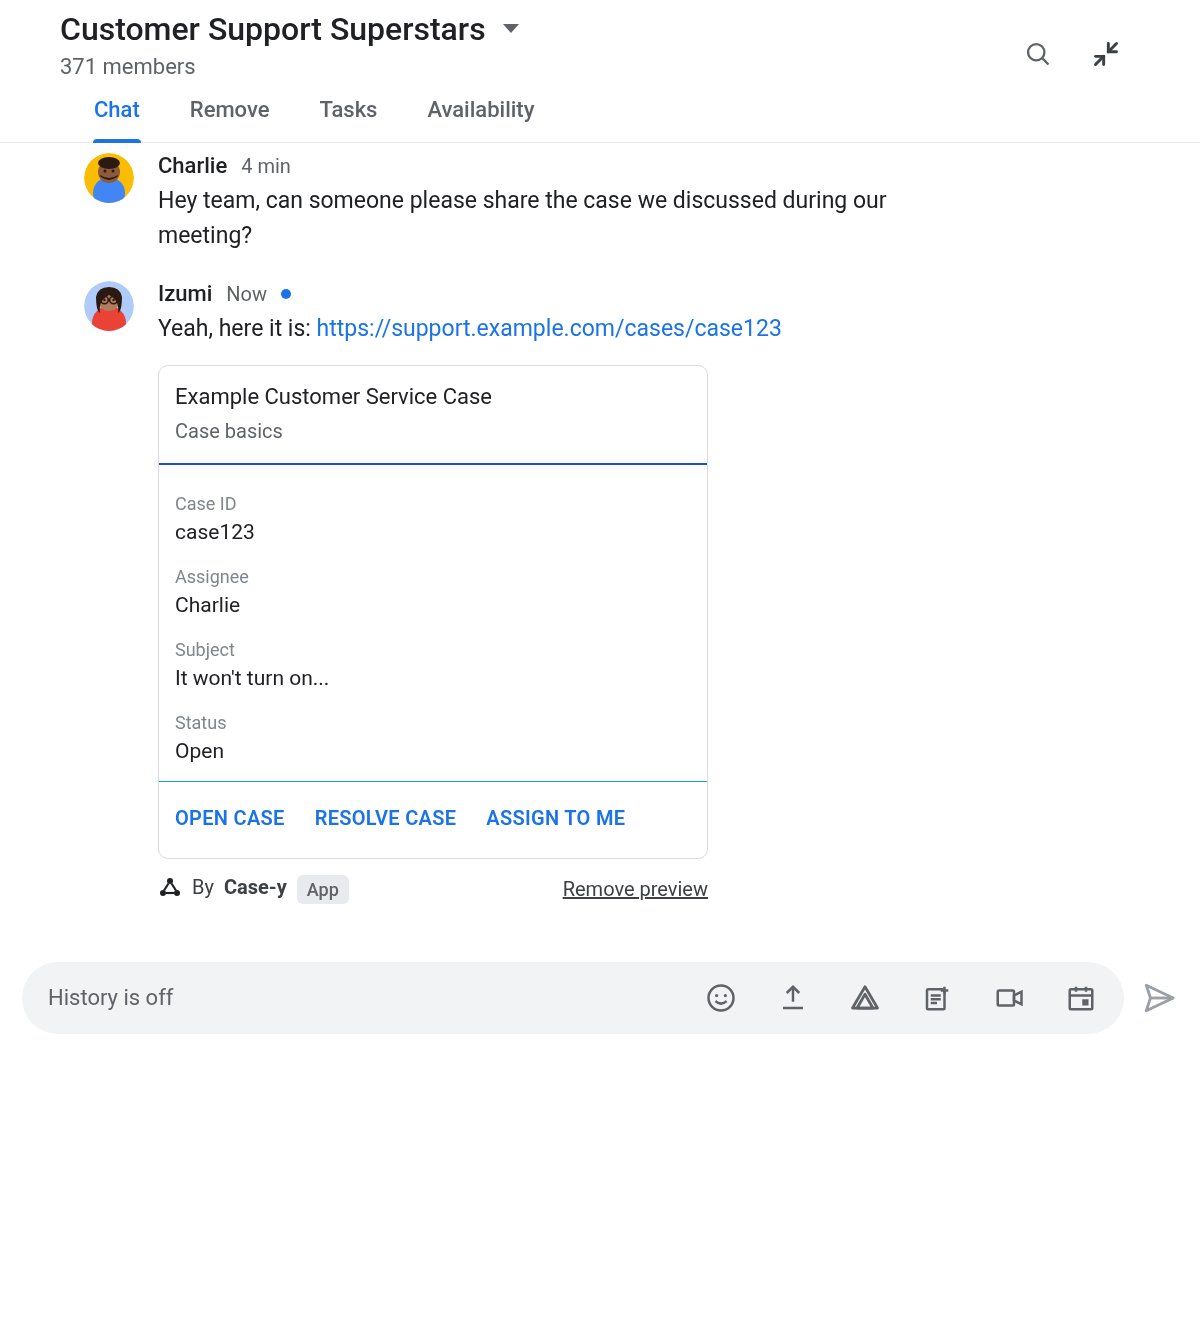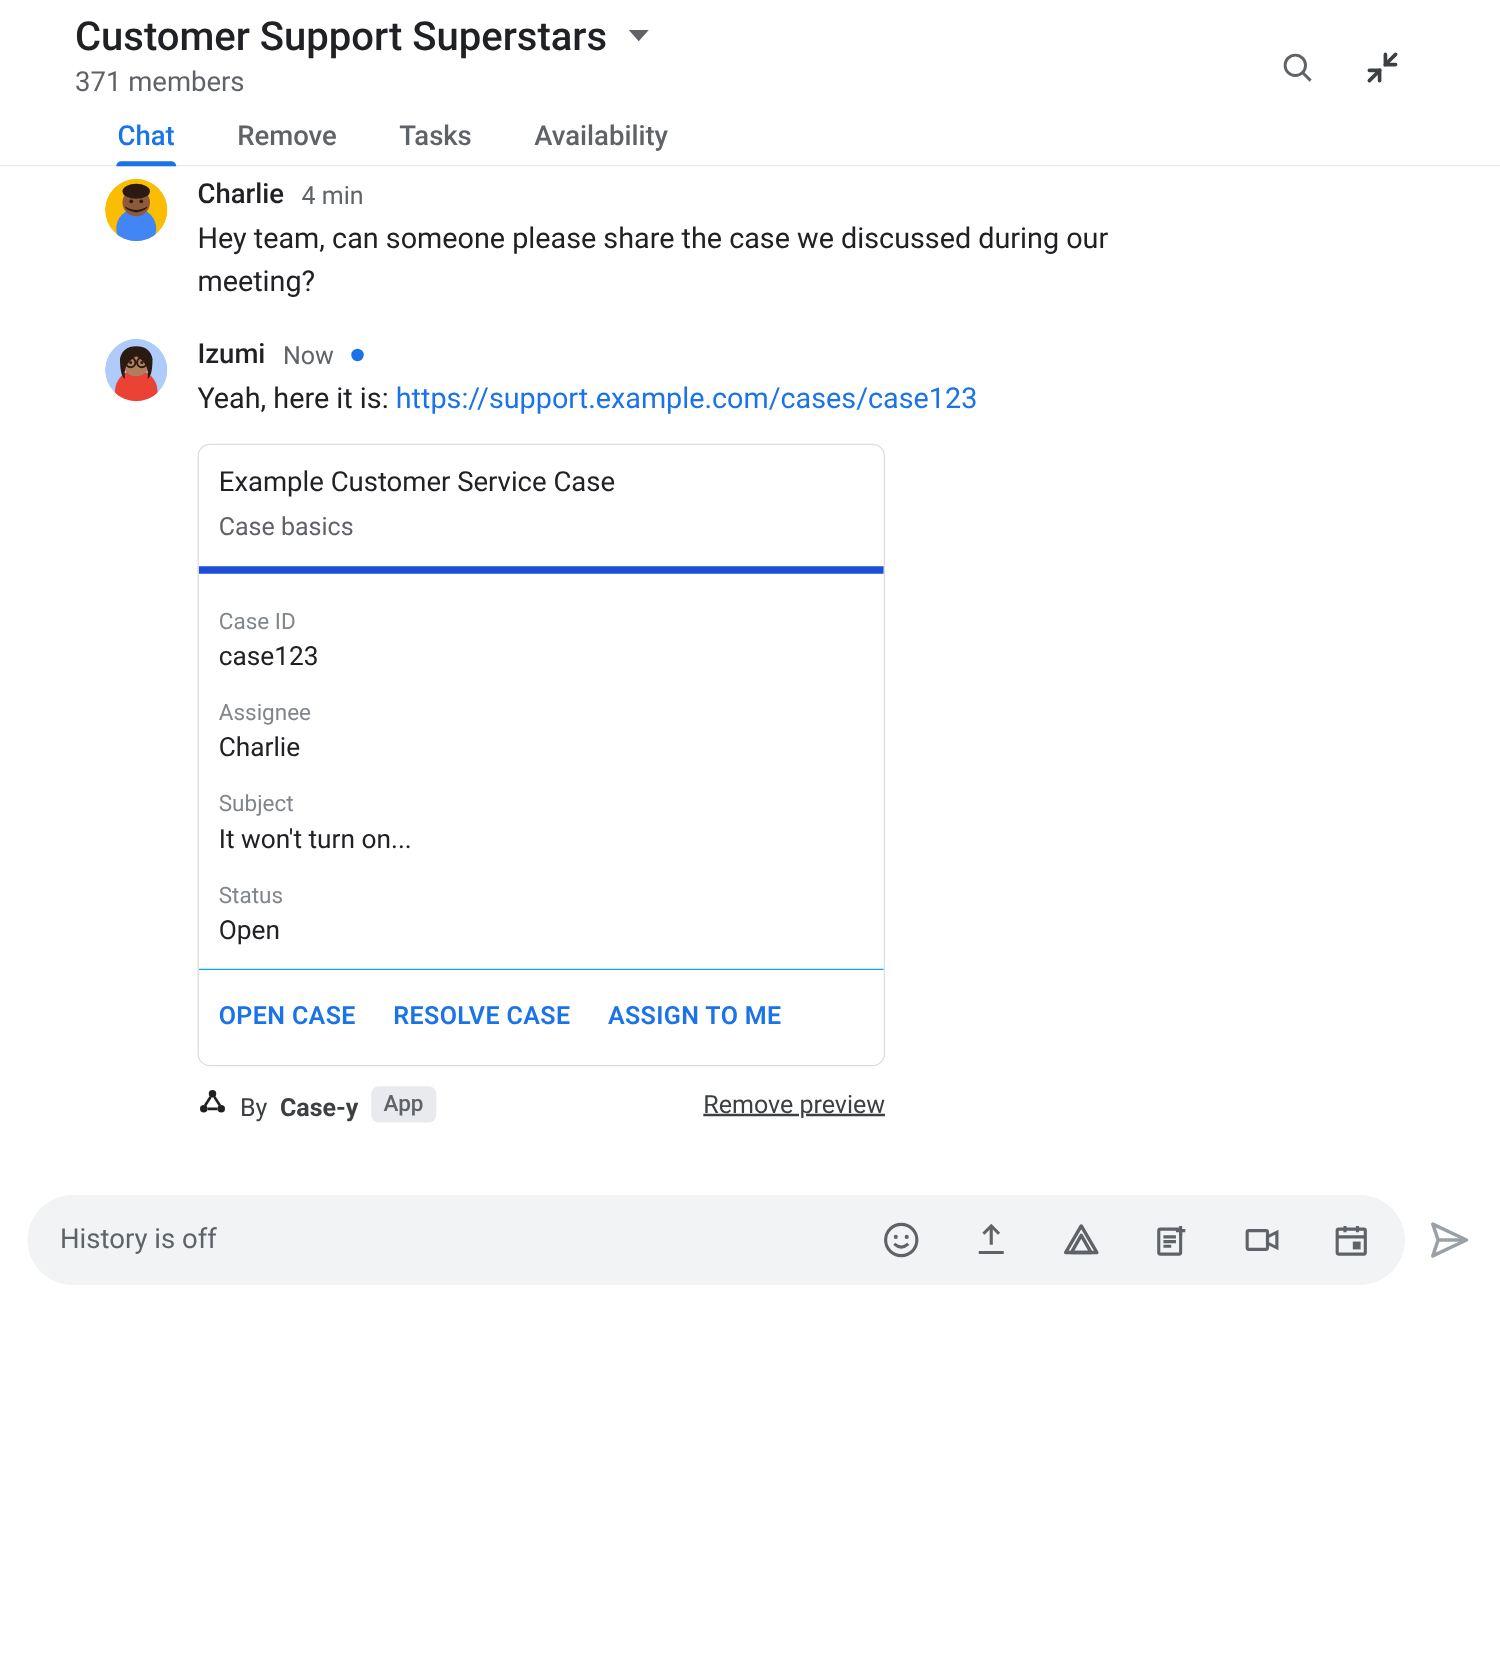--- a/index.html
+++ b/index.html
@@ -46,21 +46,21 @@
   }
   .tabs {
     display: flex;
     gap: 50px;
     padding: 18px 34px 0 34px;
   }
   .tab {
     font-size: 22px;
     font-weight: 500;
     color: #5f6368;
-    padding-bottom: 10px;
+    padding-bottom: 20px;
     cursor: pointer;
   }
   .tab.active {
     color: #1a73e8;
     position: relative;
   }
   .tab.active::after {
     content: "";
     position: absolute;
     left: 50%;
@@ -128,21 +128,21 @@
   }
   .card {
     margin-top: 18px;
     width: 550px;
     border: 1px solid #dadce0;
     border-radius: 10px;
     overflow: hidden;
   }
   .card-header {
     padding: 18px 16px 20px 16px;
-    border-bottom: 6px solid #1d4ed8;
+    border-bottom: 2px solid #1d4ed8;
   }
   .card-title {
     font-size: 22px;
     color: #202124;
   }
   .card-subtitle {
     font-size: 20px;
     color: #5f6368;
     margin-top: 10px;
   }
@@ -177,21 +177,21 @@
   }
   .card-footer {
     display: flex;
     align-items: center;
     justify-content: space-between;
     margin-top: 16px;
     width: 550px;
   }
   .by-block {
     display: flex;
-    align-items: flex-end;
+    align-items: flex-start;
     gap: 10px;
     color: #3c4043;
     font-size: 20px;
   }
   .by-block .app-name { font-weight: 700; }
   .app-chip {
     background: #e8eaed;
     color: #5f6368;
     font-size: 18px;
     padding: 4px 10px;

